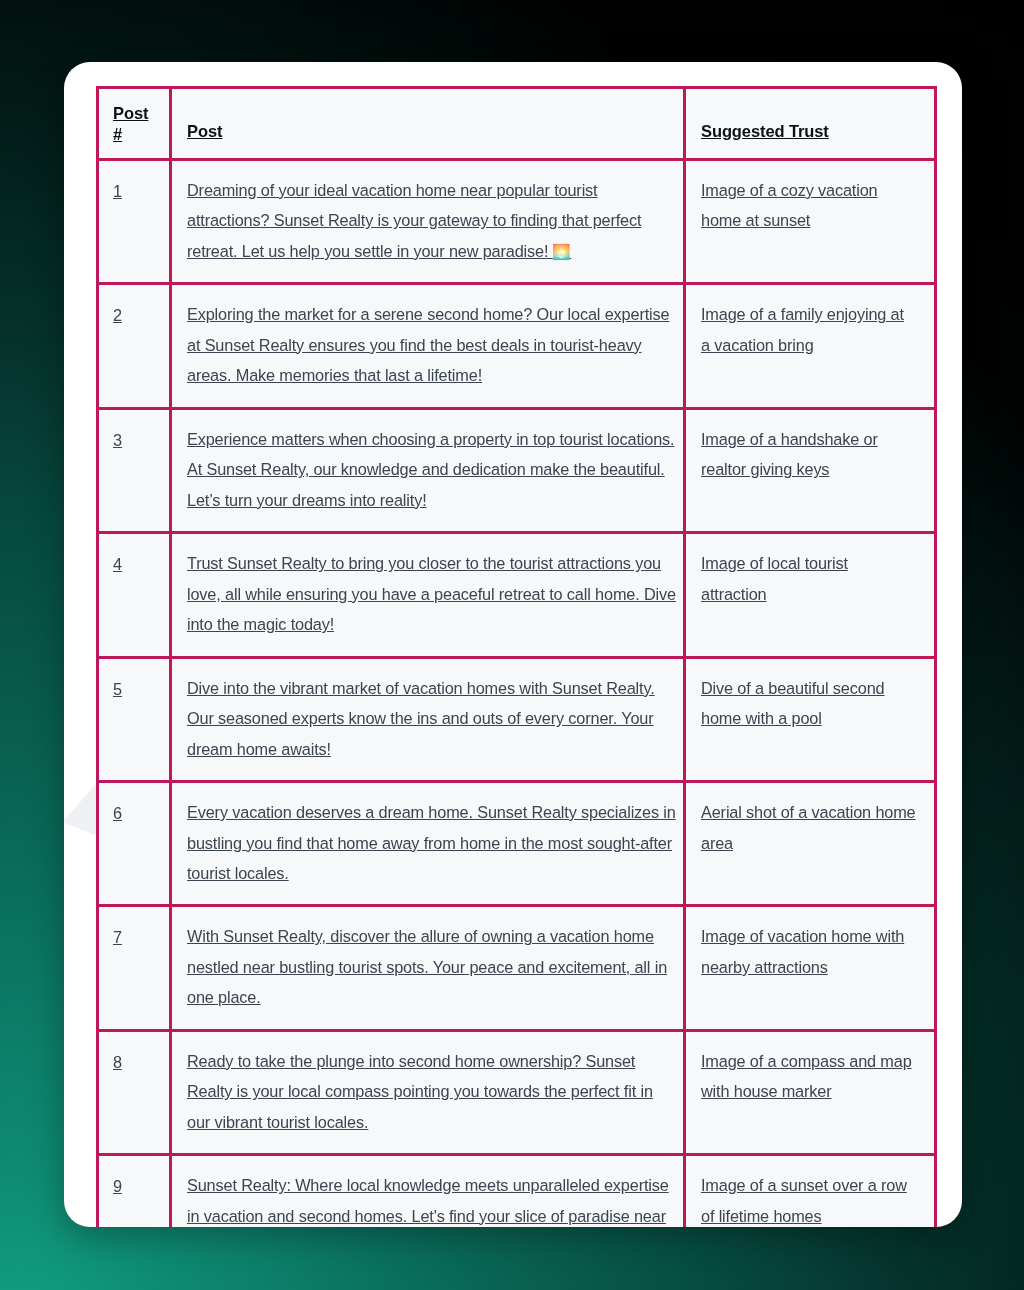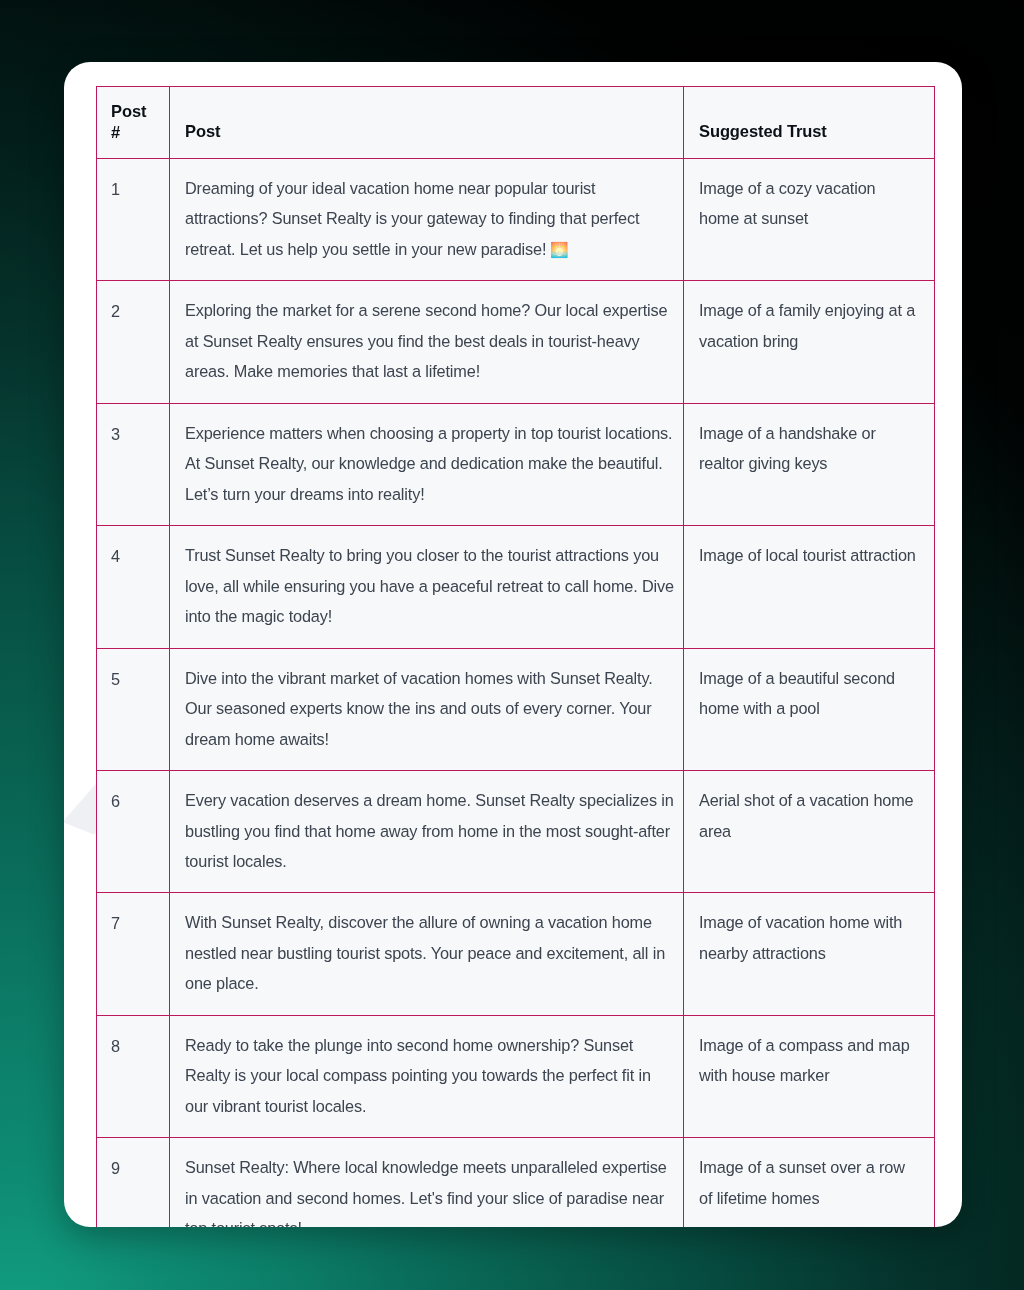--- a/index.html
+++ b/index.html
@@ -91,23 +91,24 @@
     table-layout: fixed;
     background: transparent;
   }
 
   table.post-table col.c-num   { width: 73px; }
   table.post-table col.c-post  { width: 514px; }
   table.post-table col.c-img   { width: 251px; }
 
   table.post-table th,
   table.post-table td {
-    border: 1px solid #be185d;
+    border: 3px solid #be185d;
     vertical-align: top;
     background: #f7f8f9;
+    text-decoration: underline;
   }
 
   
   table.post-table thead th {
     font-size: 16.5px;
     font-weight: bold;
     color: #0b1117;
     letter-spacing: -0.1px;
     line-height: 1.88;
     padding: 11px 15px 11px 15px;
@@ -223,21 +224,21 @@
           <td class="img-cell">Image of a handshake or realtor giving keys</td>
         </tr>
         <tr>
           <td class="num">4</td>
           <td class="post-cell">Trust Sunset Realty to bring you closer to the tourist attractions you love, all while ensuring you have a peaceful retreat to call home. Dive into the magic today!</td>
           <td class="img-cell">Image of local tourist attraction</td>
         </tr>
         <tr>
           <td class="num">5</td>
           <td class="post-cell">Dive into the vibrant market of vacation homes with Sunset Realty. Our seasoned experts know the ins and outs of every corner. Your dream home awaits!</td>
-          <td class="img-cell">Image of a beautiful second home with a pool</td>
+          <td class="img-cell">Dive of a beautiful second home with a pool</td>
         </tr>
         <tr>
           <td class="num">6</td>
           <td class="post-cell">Every vacation deserves a dream home. Sunset Realty specializes in bustling you find that home away from home in the most sought-after tourist locales.</td>
           <td class="img-cell">Aerial shot of a vacation home area</td>
         </tr>
         <tr>
           <td class="num">7</td>
           <td class="post-cell">With Sunset Realty, discover the allure of owning a vacation home nestled near bustling tourist spots. Your peace and excitement, all in one place.</td>
           <td class="img-cell">Image of vacation home with nearby attractions</td>

